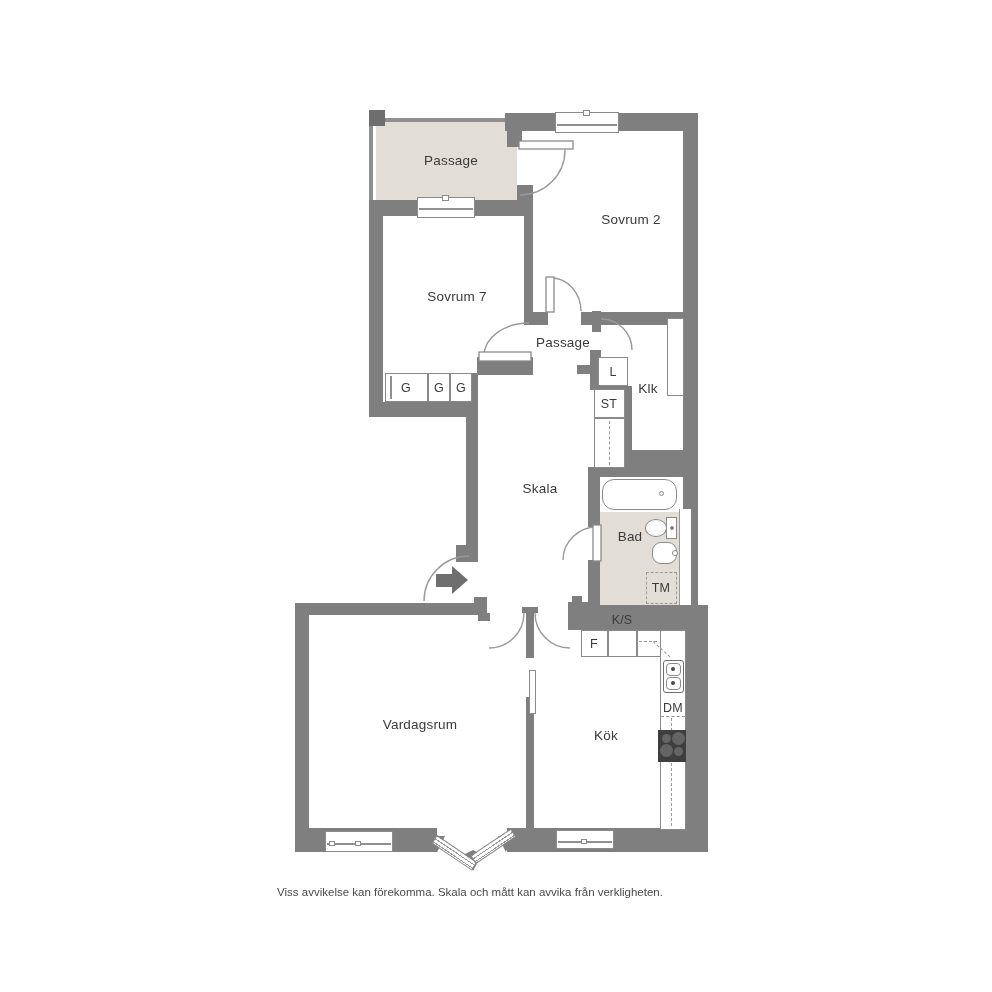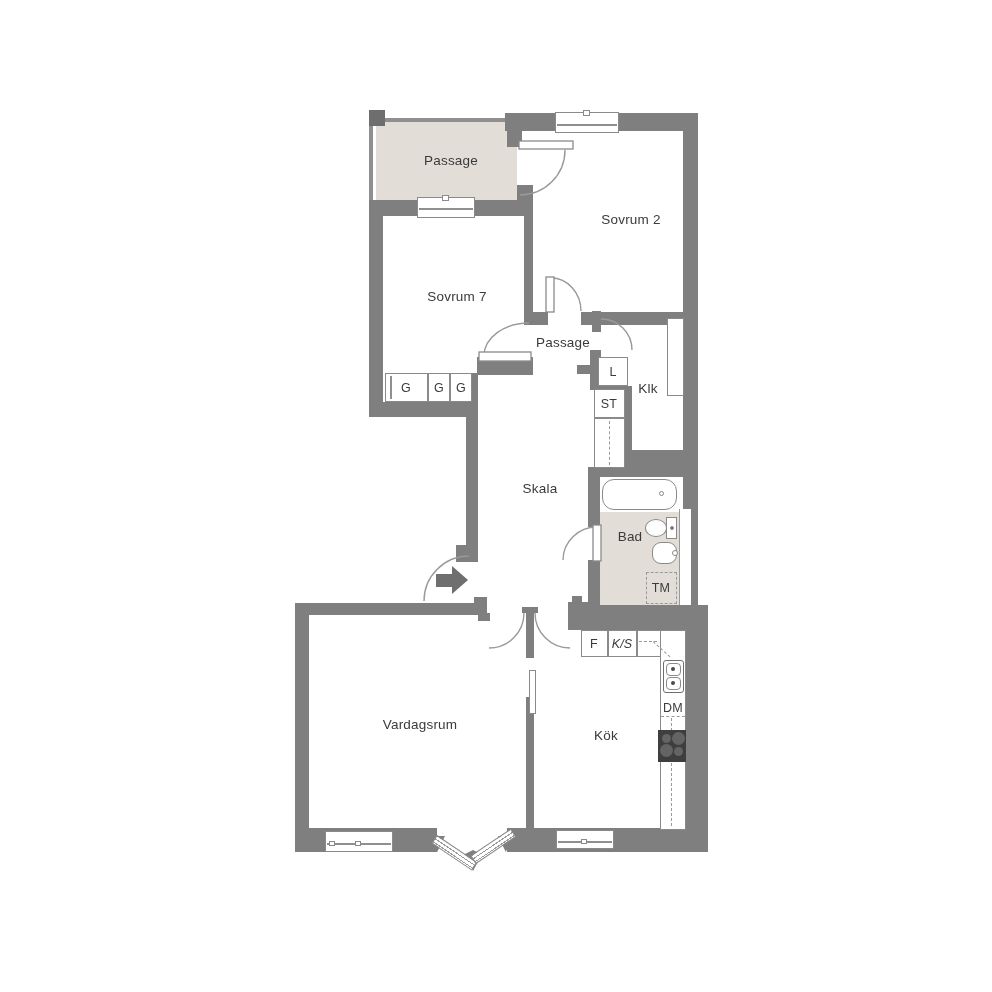--- a/index.html
+++ b/index.html
@@ -172,17 +172,18 @@
   <div class="lbl" style="left:420px;top:724px;">Vardagsrum</div>
   <div class="lbl" style="left:606px;top:735px;">Kök</div>
 
   <div class="lbl lbl-s" style="left:406px;top:388px;">G</div>
   <div class="lbl lbl-s" style="left:439px;top:388px;">G</div>
   <div class="lbl lbl-s" style="left:461px;top:388px;">G</div>
   <div class="lbl lbl-s" style="left:613px;top:372px;">L</div>
   <div class="lbl lbl-s" style="left:609px;top:404px;">ST</div>
   <div class="lbl lbl-s" style="left:661px;top:588px;">TM</div>
   <div class="lbl lbl-s" style="left:594px;top:644px;">F</div>
-  <div class="lbl lbl-s" style="left:622px;top:644px;font-style:italic;">K/S</div>
+  <div class="lbl lbl-s" style="left:622px;top:620px;">K/S</div>
   <div class="lbl lbl-s" style="left:673px;top:708px;">DM</div>
 
+  <div id="disclaimer">Viss avvikelse kan förekomma. Skala och mått kan avvika från verkligheten.</div>
 
 </div>
 
 </body></html>

